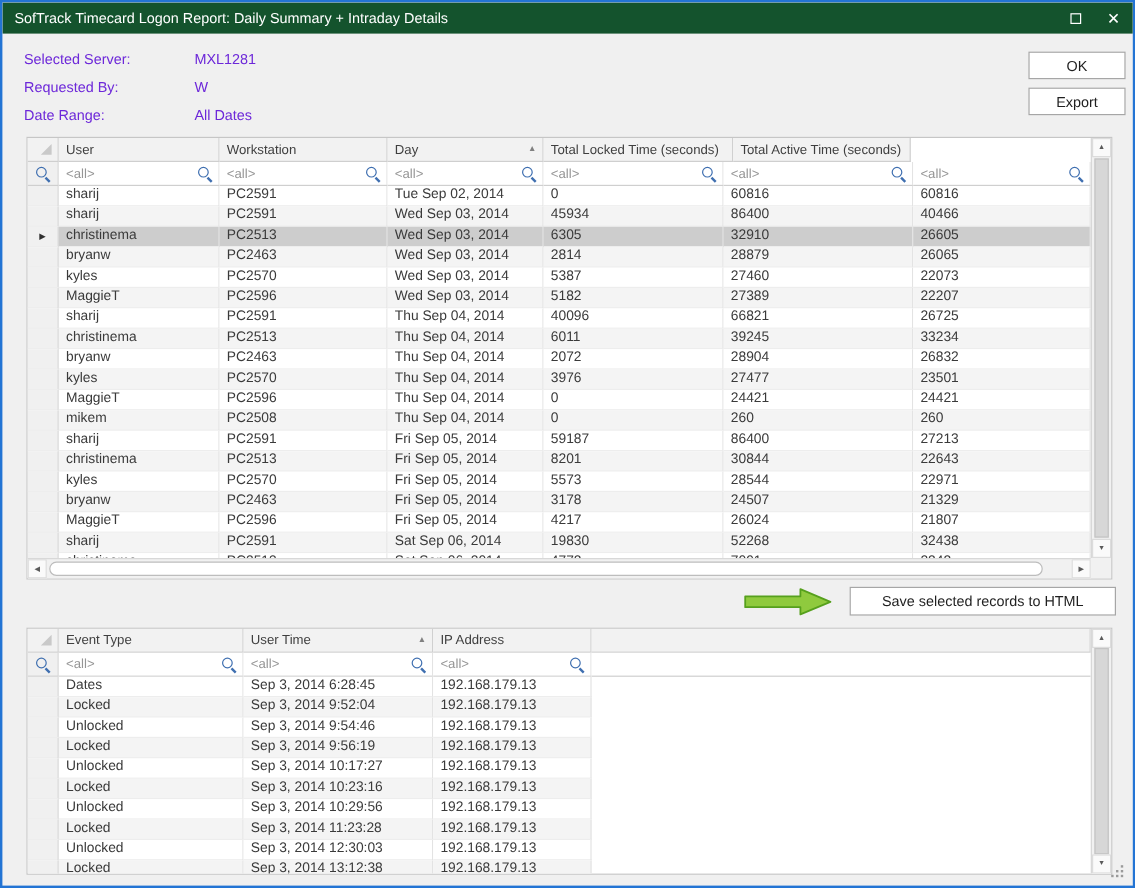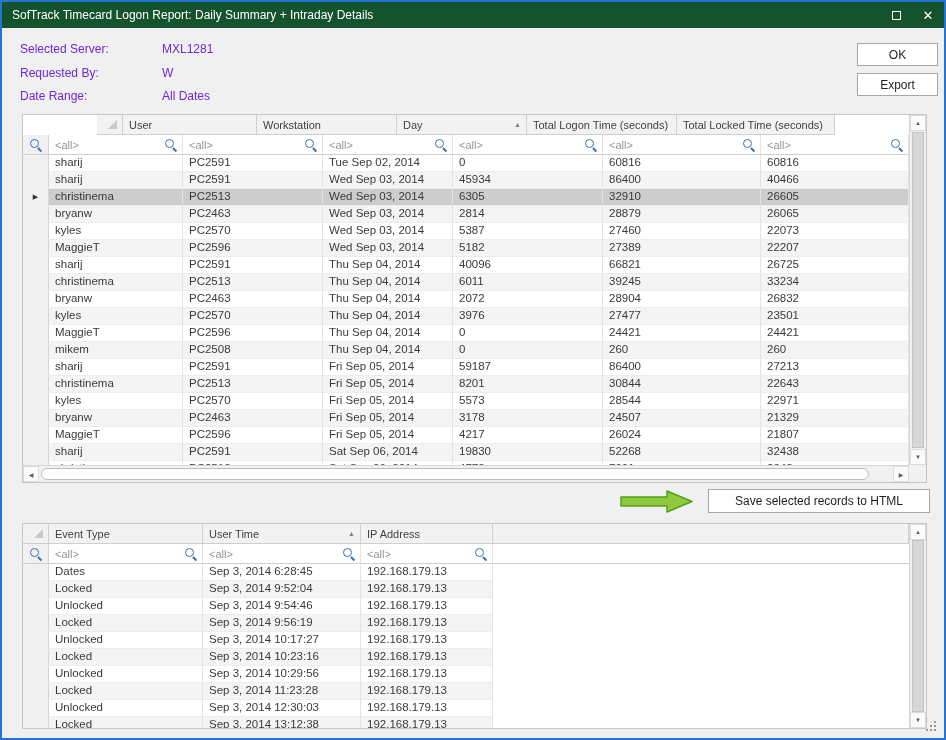--- a/index.html
+++ b/index.html
@@ -22,21 +22,21 @@
 
   
   .grid { position:absolute; left:20px; width:905px; background:#fff; border:1px solid #c6c6c6; overflow:hidden; }
   #summary-grid { top:112px; height:369px; }
   #detail-grid  { top:521px; height:206px; }
   .gbody { position:absolute; left:0; top:0; width:886px; overflow:hidden; }
   #summary-grid .gbody { height:350px; }
   #detail-grid  .gbody { height:204px; }
 
   .row { display:flex; height:17px; }
-  .row.head, .row.filt { height:20px;justify-content:center; }
+  .row.head, .row.filt { height:20px; }
   .cell { flex:none; overflow:hidden; white-space:nowrap; font-size:11.5px; color:#3a3a3a;
           border-right:1px solid #e3e3e3; border-bottom:1px solid #ededed; padding:1px 2px 0 6px; background:#fff; }
   .row.alt .cell { background:#f4f4f4; }
   .row.sel .cell { background:#cdcdcd; }
   .cell.ind { background:#f0f0f0 !important; border-right:1px solid #d6d6d6; padding:0;
               display:flex; align-items:center; justify-content:center; font-size:7px; color:#2f2f2f; }
 
   .hc { background:#f2f2f2 !important; border-right:1px solid #d0d0d0; border-bottom:1px solid #cfcfcf;
         color:#3f3f3f; display:flex; align-items:center; font-size:11px; padding:0 3px 0 6px; }
   .sort { margin-left:auto; font-size:7px; color:#808080; padding-right:2px; }
@@ -116,25 +116,25 @@
         <div class="cell hc c1">
             <span>User</span>
           </div>
         <div class="cell hc c2">
             <span>Workstation</span>
           </div>
         <div class="cell hc c3">
             <span>Day</span>
             <span class="sort">▲</span>
           </div>
-        <div class="cell hc c4">
-            <span>Total Logon Time (seconds)</span>
-          </div>
         <div class="cell hc c5">
             <span>Total Locked Time (seconds)</span>
+          </div>
+        <div class="cell hc c6">
+            <span>Total Active Time (seconds)</span>
           </div>
       </div>
       <div class="row filt">
         <div class="cell fc ind c0">
             <span class="mag"></span>
           </div>
         <div class="cell fc c1">
             <span>&lt;all&gt;</span>
             <span class="mag"></span>
           </div>

